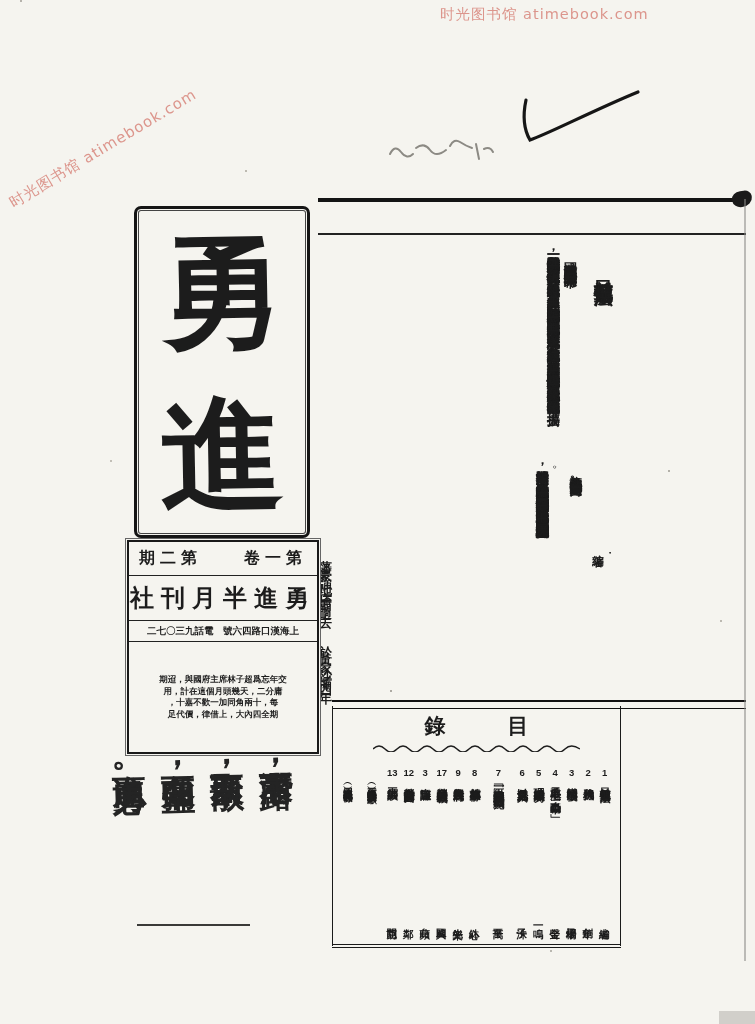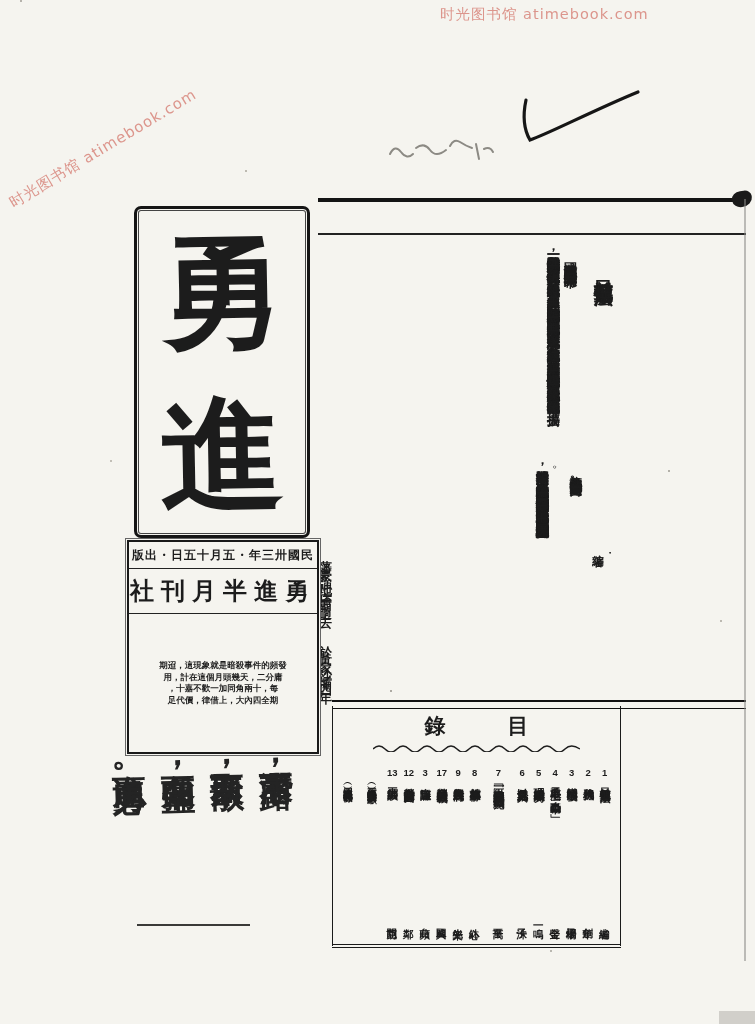--- a/index.html
+++ b/index.html
@@ -124,24 +124,25 @@
   <div class="abs vtxt art-open">國難深重國恥彙集的五月開幕，</div>
   <div class="abs vtxt art-p1">除了無聲無臭一年一度各種各樣的例行紀念儀式外，又有另一種兒猫面「大快特快」的現象出現了。這現象就是暗殺事件的頻發。計在這個月頭幾天，連續有（一）「五三」福州黃三弟刺殺閩海關監督江屏藩氏；（二）「五七」北平六國飯店的漢奸張敬堯的被刺。此外還有「五一」漢奸謀刺未遂，以及謀刺溥儀的韓人之被逮。各報都載着驚人的消息。此種可怕的暗殺性與延展性實開空前未有的大轉變，我們不能不認爲其極嚴重的社會現象，同時我們要把握住這種現象，去揣摸</div>
   <div class="abs vtxt art-p1mark">。</div>
   <div class="abs vtxt art-sub">挽救這垂死的社會的行動之轉變趨向。</div>
   <div class="abs vtxt art-byline">編著</div>
   <div class="abs vtxt art-byline-dots">・・</div>
   <div class="abs vtxt art-p2">撇開法律的立場，單就行爲的效能影響及於社會這一點上立論，我們對於執行福州案的黃三弟和六國飯店案的「所謂暴徒」都一致贊許他們是有所作爲的「勇進者」。明明是「契約完全」「死人葬下歷二十餘年」的黃姓坟地，法院的法律能夠縱容「與國府主席林子超爲忘年交」「極爲林所器重」「曾充省長署政務廳長」「潮梅監督」「閩印花局長」「閩省委兼代建設廳長」等「勢力關係」之江屏</div>
   <div class="abs vtxt art-tail">藩豪強地痞霸過去，於黃家沙壩四年</div>
 
   <div class="abs infobox">
-    <div class="inforow r-date">版出・日五十月五・年三卅國民</div>
+    <div class="inforow r-vol">期二第　　卷一第</div>
     <div class="inforow r-pub">社刊月半進勇</div>
+    <div class="inforow r-addr">二七〇三九話電　號六四路口漢海上</div>
     <div class="inforow r-price">
-      <div>期迢，這現象就是暗殺事件的頻發</div>
+      <div>期迢，與國府主席林子超爲忘年交</div>
       <div>用，計在這個月頭幾天，二分庸</div>
       <div>，十嘉不歡一加同角兩十，每</div>
       <div>足代價，律借上，大內四全期</div>
     </div>
   </div>
 
   <div class="abs toc-toprule"></div>
   <div class="abs tocbox">
     <div class="toc-titlerow">
       <span>目</span>

